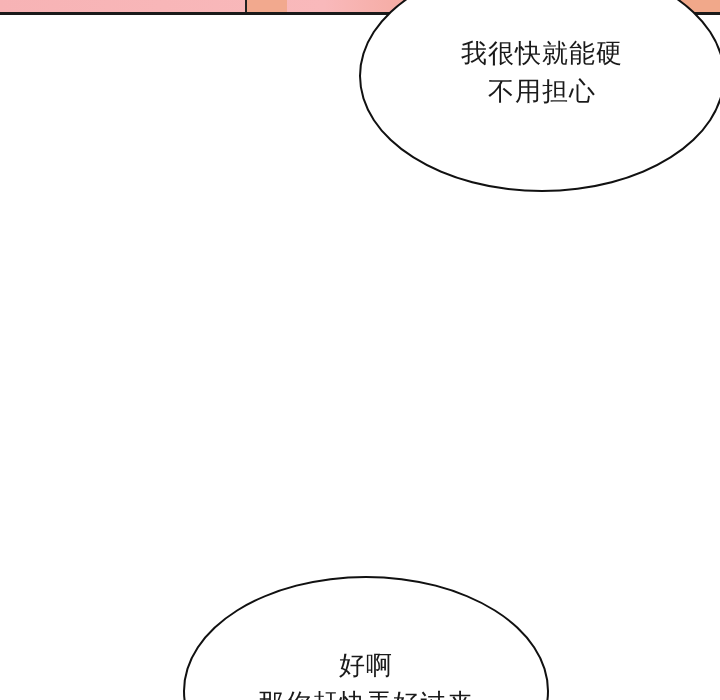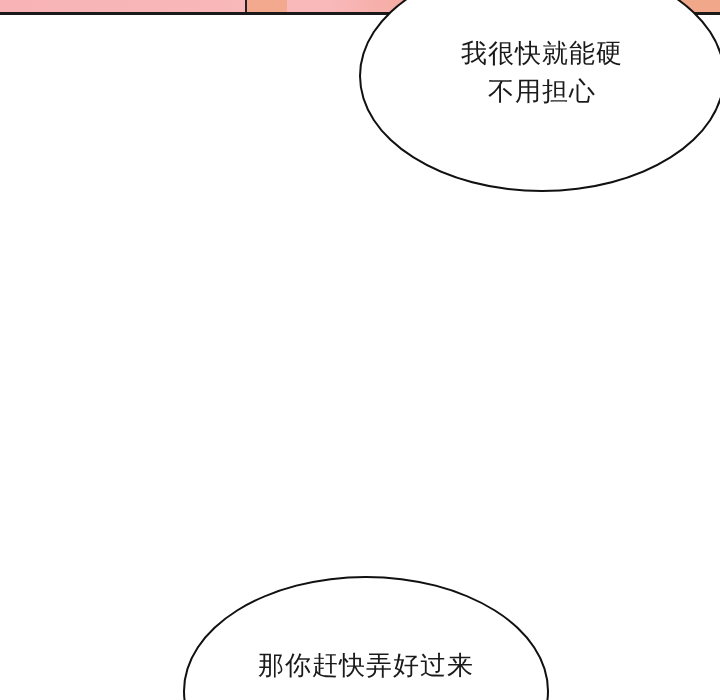--- a/index.html
+++ b/index.html
@@ -23,15 +23,16 @@
 
 <div class="bubble b1">
   <div class="txt">
     <div>我很快就能硬</div>
     <div>不用担心</div>
   </div>
 </div>
 
 <div class="bubble b2">
   <div class="txt">
+    <div>好啊</div>
     <div>那你赶快弄好过来</div>
   </div>
 </div>
 
 </body></html>

